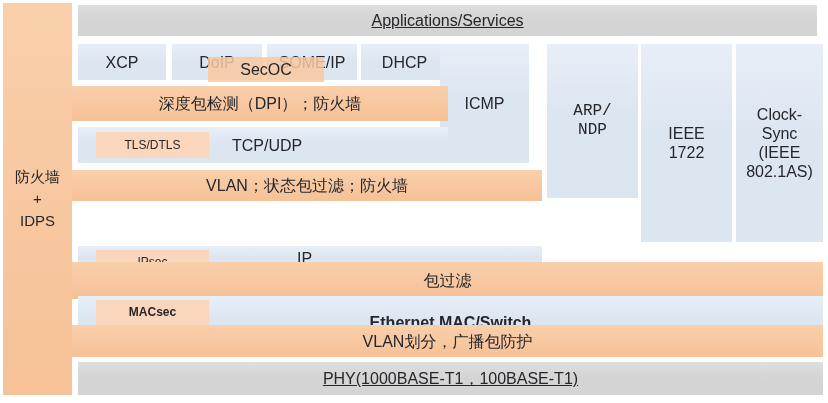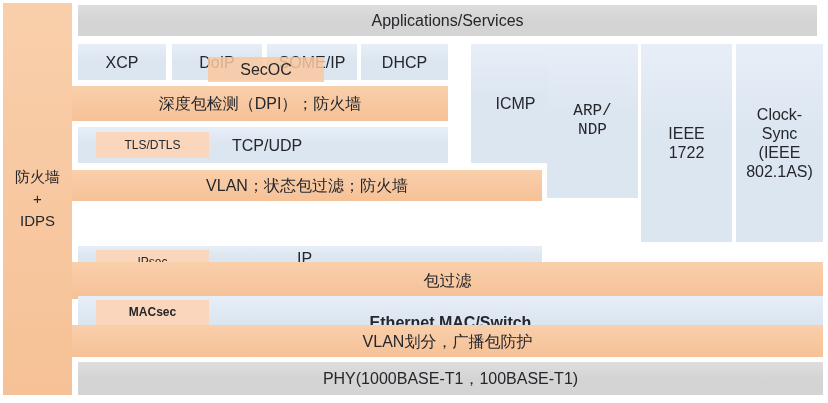--- a/index.html
+++ b/index.html
@@ -4,42 +4,42 @@
 <style>
   html,body { margin:0; padding:0; background:#ffffff; }
   .canvas {
     position:relative; width:828px; height:403px; background:#ffffff;
     font-family:"Liberation Sans", sans-serif; color:#26262b; overflow:hidden;
   }
   .blk { position:absolute; display:flex; align-items:center; justify-content:center;
          box-sizing:border-box; font-size:16px; line-height:19px; text-align:center; }
   .orange { background:linear-gradient(#f9cfab, #f6c196); }
   .blue   { background:linear-gradient(#e7eef7 0%, #dce6f1 45%); }
-  .gray   { background:linear-gradient(#dedede 0%, #d4d4d4 50%); }
+  .gray   { background:linear-gradient(#dedede 0%, #d4d4d4 50%);text-decoration:underline; }
   .chip   { background:#fad7bc; position:absolute; display:flex; align-items:center;
             justify-content:center; font-size:12px; }
   .pre    { white-space:pre-line; }
 
   
   .sidebar { left:3px; top:3px; width:69px; height:392px; flex-direction:column;
              font-size:15px; line-height:22px; }
 
   
   .apps { left:78px; top:5px; width:739px; height:31px; }
 
   
   .xcp    { left:78px;  top:44px; width:88px; height:36px;justify-content:center; }
   .doip   { left:172px; top:44px; width:90px; height:36px; }
   .someip { left:267px; top:44px; width:90px; height:36px; }
   .dhcp   { left:361px; top:44px; width:87px; height:36px; }
   .secoc  { left:208px; top:57px; width:116px; height:25px;
             background:rgba(249,200,160,0.85); z-index:2; }
 
   
-  .icmp  { left:471px; top:44px; width:89px; height:119px; }
+  .icmp  { left:440px; top:44px; width:89px; height:119px; }
   .arp   { left:547px; top:44px; width:91px; height:154px;font-family:Liberation Mono, monospace; }
   .ieee  { left:641px; top:44px; width:91px; height:198px;align-items:center; }
   .clock { left:736px; top:44px; width:87px; height:198px; }
 
   
   .dpi     { left:72px; top:86px;  width:376px; height:35px; }
   .vlanbar { left:72px; top:170px; width:470px; height:31px; }
   .pfilter { left:72px; top:246px; width:751px; height:37px;margin-top:16px; }
   .vlandiv { left:72px; top:325px; width:751px; height:32px; }
 

